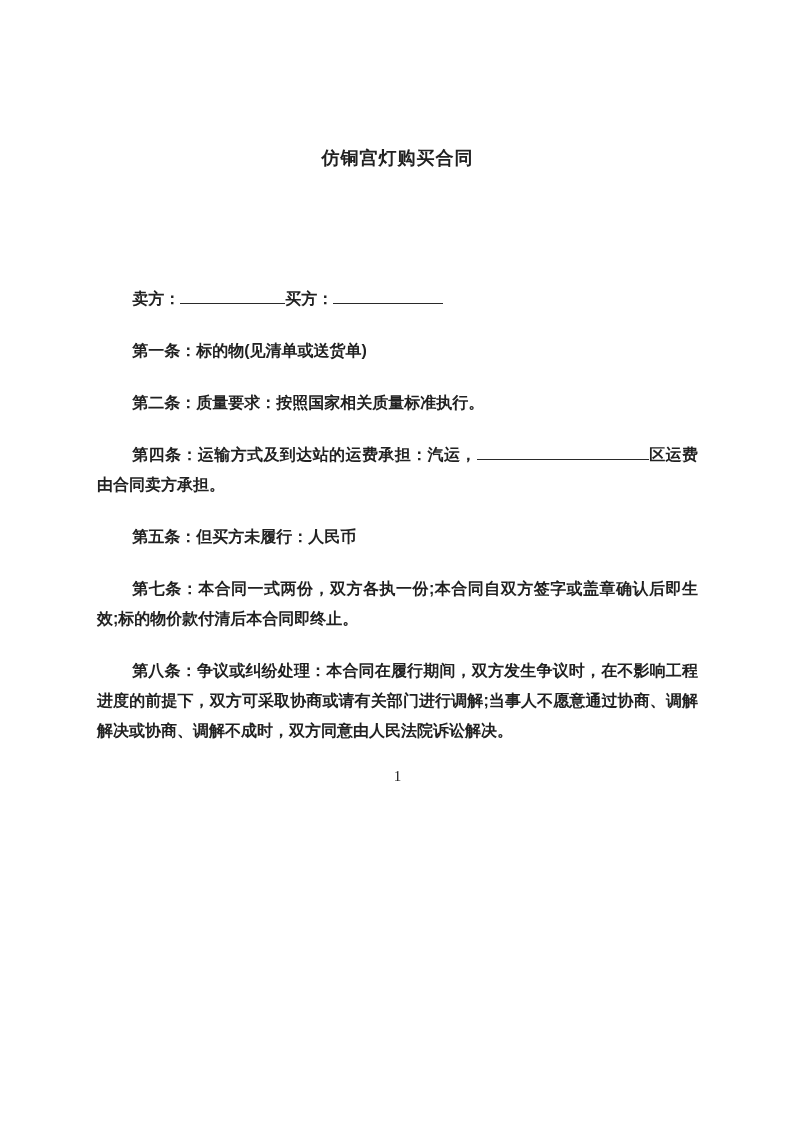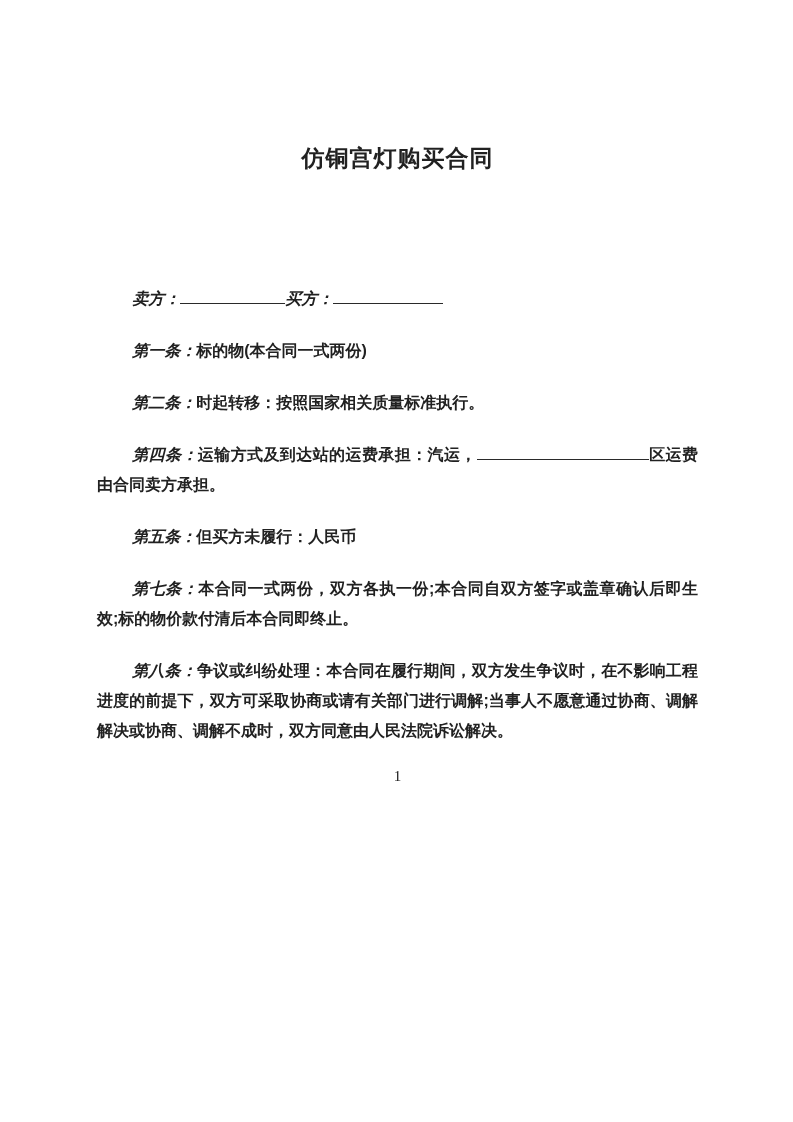--- a/index.html
+++ b/index.html
@@ -12,35 +12,35 @@
     background: #ffffff;
     color: #212121;
     font-family: "Liberation Sans", sans-serif;
     font-weight: 600;
     font-size: 16px;
     padding: 142px 95px 0 97px;
     overflow: hidden;
   }
   .title {
     text-align: center;
-    font-size: 23px;
+    font-size: 18px;
     line-height: 32px;
     font-weight: 700;
     margin-bottom: 110px;
     letter-spacing: 1px;
   }
   .line, .para {
     line-height: 30px;
     margin-bottom: 22px;
     text-indent: 2.2em;
   }
   .para {
     text-align: justify;
   }
-  .lbl { font-weight: 700; font-style: italic; }
+  .lbl { font-weight: 700; }
   .blank {
     display: inline-block;
     height: 1em;
     border-bottom: 1px solid #2a2a2a;
     vertical-align: baseline;
     text-indent: 0;
   }
   .w105 { width: 105px; }
   .w110 { width: 110px; }
   .w115 { width: 115px; }
@@ -60,23 +60,23 @@
 <body>
 
 <div class="page">
 
   <h1 class="title">仿铜宫灯购买合同</h1>
 
   <p class="line"><span class="lbl">卖方：</span><span class="blank w105"></span><span class="lbl">买方：</span><span class="blank w110"></span></p>
 
 
 
-  <p class="para"><span class="lbl">第一条：</span><span>标的物(本合同一式两份)</span></p>
+  <p class="para"><span class="lbl">第一条：</span><span>标的物(见清单或送货单)</span></p>
 
-  <p class="para"><span class="lbl">第二条：</span><span>时起转移：按照国家相关质量标准执行。</span></p>
+  <p class="para"><span class="lbl">第二条：</span><span>质量要求：按照国家相关质量标准执行。</span></p>
 
 
   <p class="para"><span class="lbl">第四条：</span><span>运输方式及到达站的运费承担：汽运，</span><span class="blank w170"></span><span>区运费由合同卖方承担。</span></p>
 
   <p class="para"><span class="lbl">第五条：</span><span>但买方未履行：人民币</span></p>
 
 
   <p class="para"><span class="lbl">第七条：</span><span>本合同一式两份，双方各执一份;本合同自双方签字或盖章确认后即生效;标的物价款付清后本合同即终止。</span></p>
 
   <p class="para"><span class="lbl">第八条：</span><span>争议或纠纷处理：本合同在履行期间，双方发生争议时，在不影响工程进度的前提下，双方可采取协商或请有关部门进行调解;当事人不愿意通过协商、调解解决或协商、调解不成时，双方同意由人民法院诉讼解决。</span></p>

